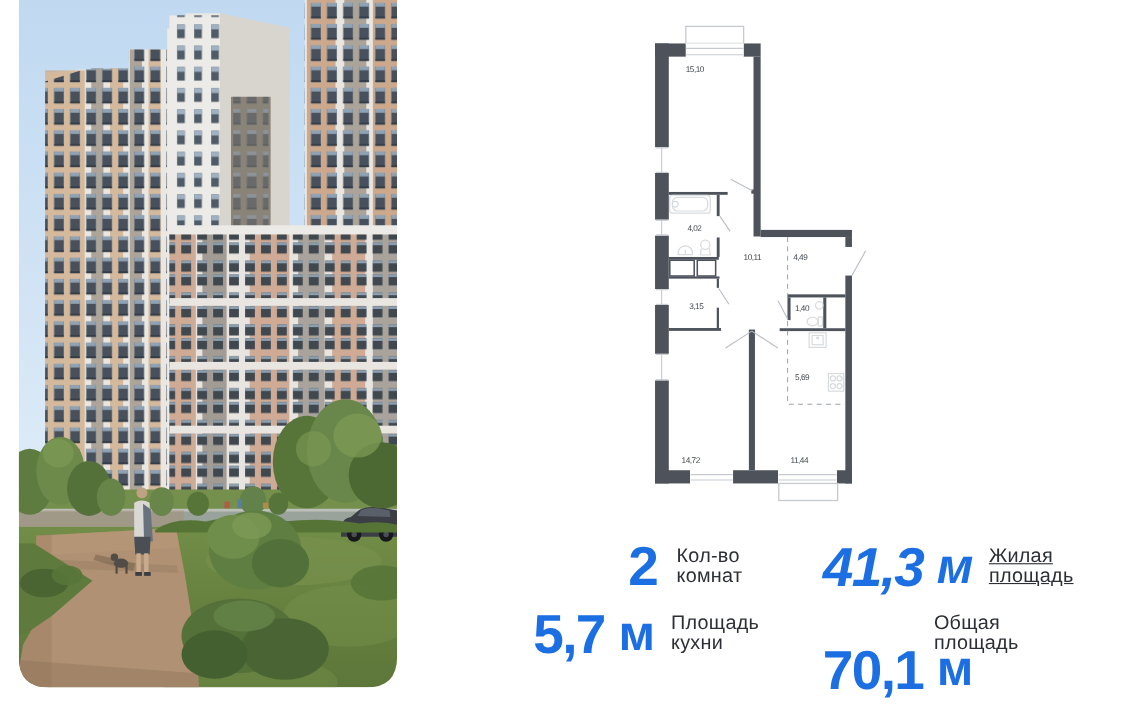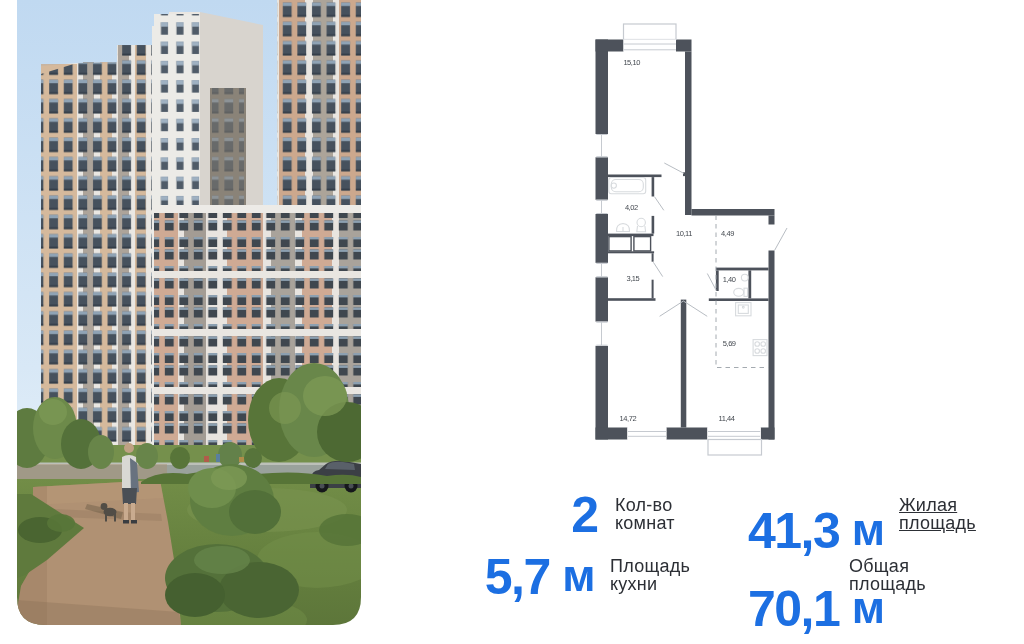--- a/index.html
+++ b/index.html
@@ -394,21 +394,21 @@
     <text x="619.6" y="420.9">14,72</text>
 
     <text x="718.6" y="420.9">11,44</text>
   </g>
 </svg>
 
 <div class="num" style="right:426.5px;top:491px;">2</div>
 
 <div class="lbl" style="left:615px;top:495.5px;">Кол-во<br>комнат</div>
 
-<div class="num" style="right:140px;top:506px;">41,3 <span class="u">м</span></div>
+<div class="num" style="right:140px;top:491px;font-style:italic;">41,3 <span class="u">м</span></div>
 
 <div class="lbl" style="left:899px;top:495.5px;text-decoration:underline;">Жилая<br>площадь</div>
 
 <div class="num" style="right:429.5px;top:552px;">5,7 <span class="u">м</span></div>
 
 <div class="lbl" style="left:610px;top:556.5px;">Площадь<br>кухни</div>
 
 <div class="num" style="right:140px;top:584px;">70,1 <span class="u">м</span></div>
 
 <div class="lbl" style="left:849px;top:556.5px;">Общая<br>площадь</div>

